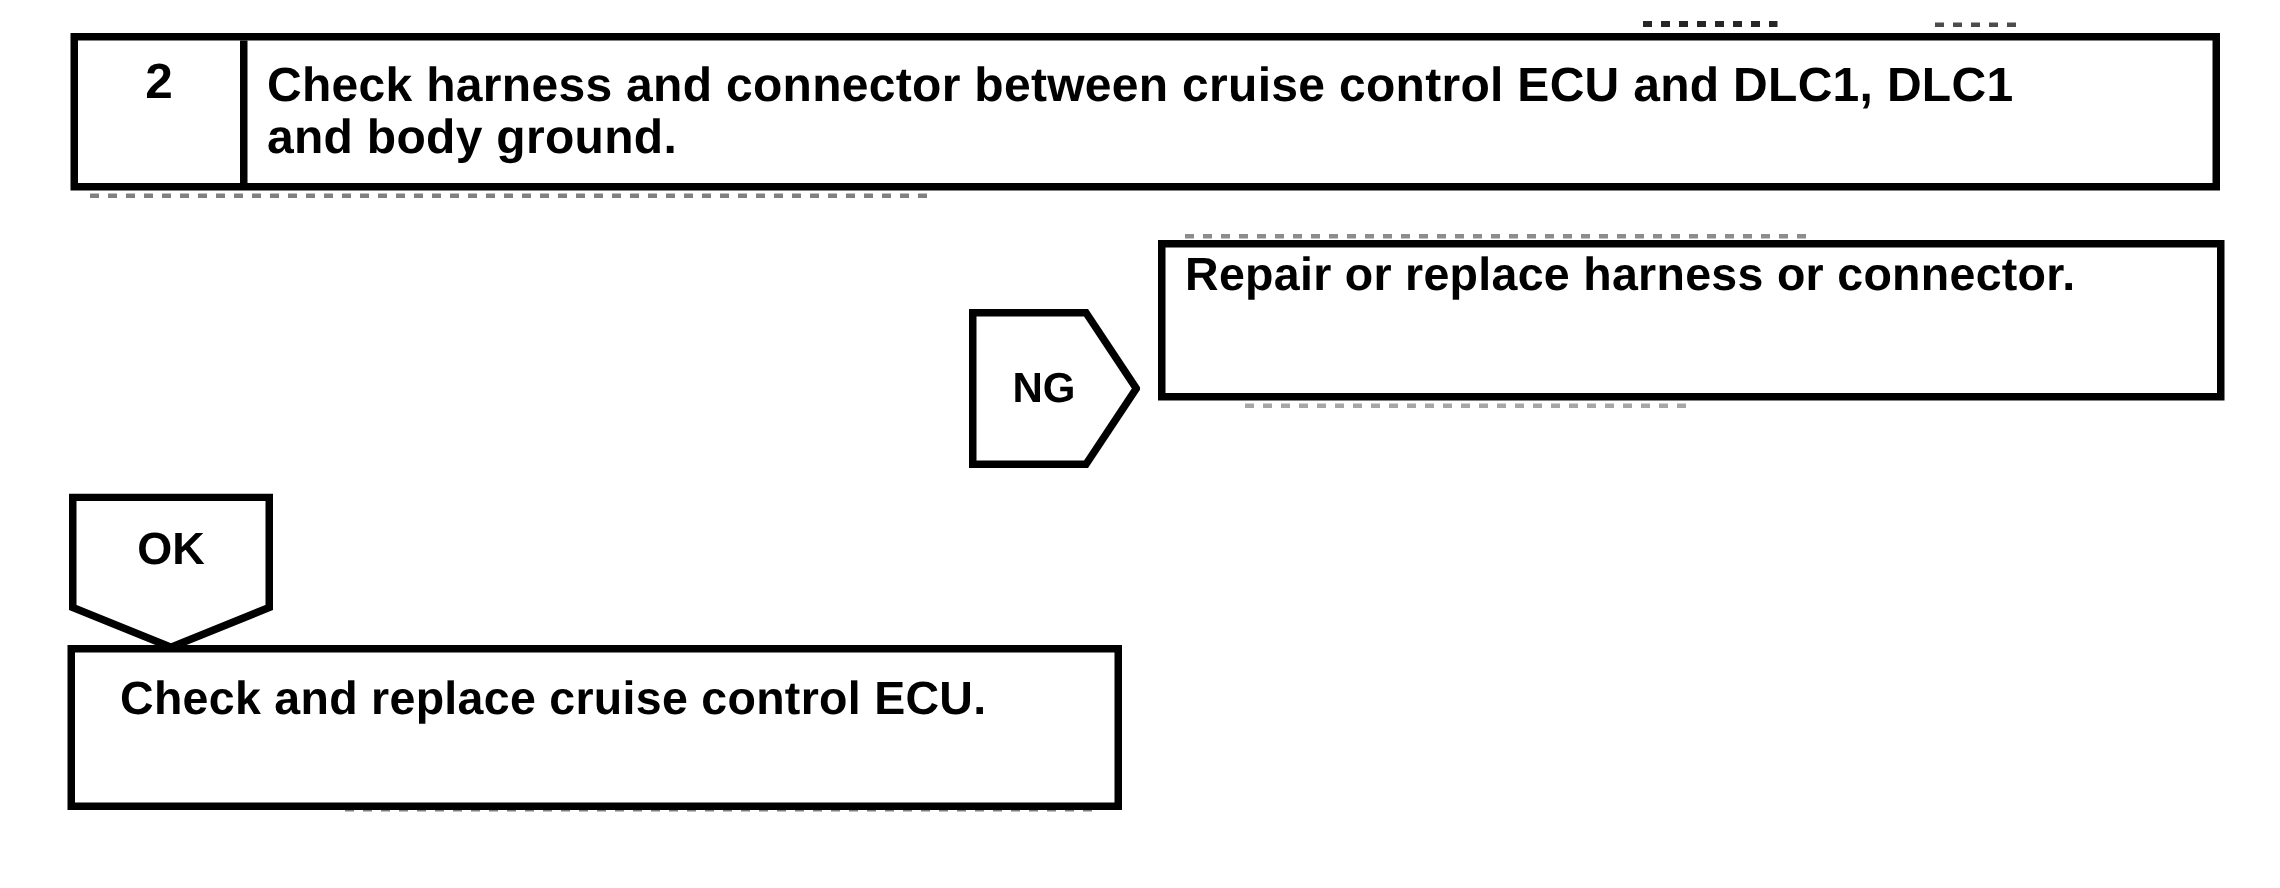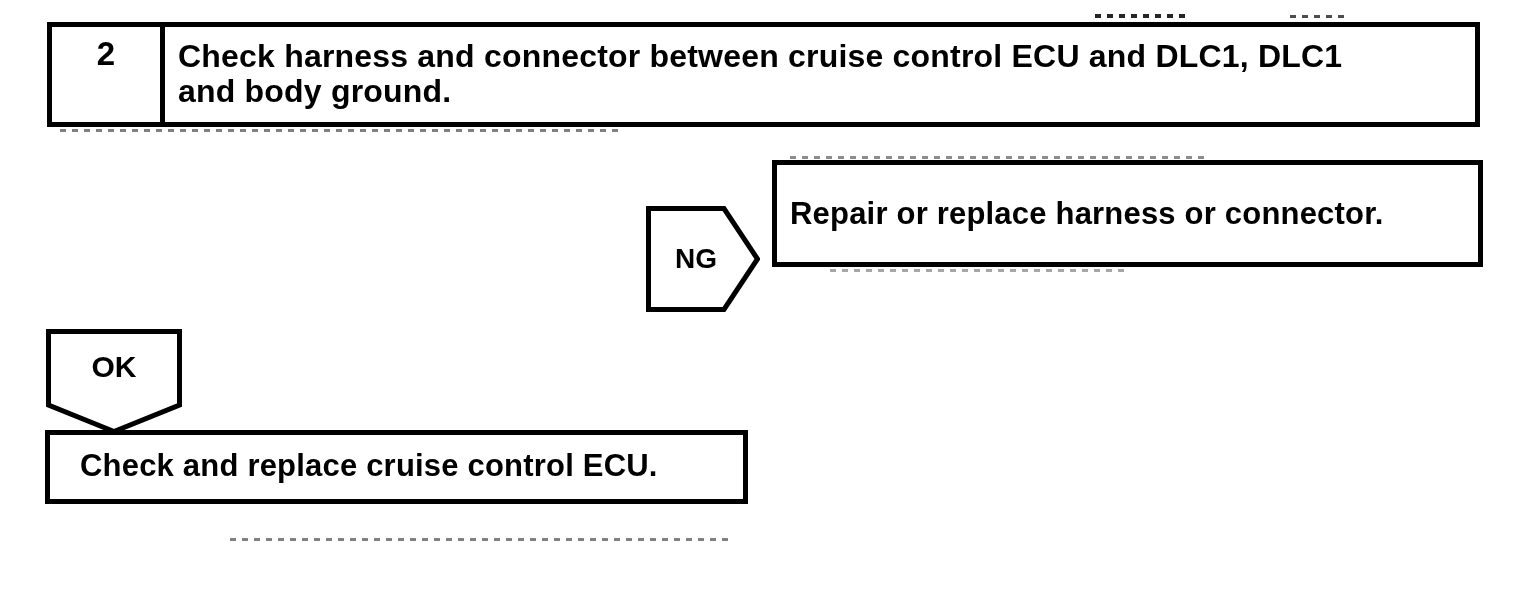--- a/index.html
+++ b/index.html
@@ -33,28 +33,28 @@
   .step-text {
     font-size: 32px;
     line-height: 35px;
     padding: 12px 0 0 13px;
     width: 1220px;
     letter-spacing: 0.2px;
   }
   
   .ng-box {
     left: 772px; top: 160px; width: 711px; height: 107px;
-    display: flex; align-items: center;
+    display: flex; align-items: flex-start;
     padding-left: 13px;
     font-size: 31px;
     letter-spacing: 0.2px;
   }
   
   .ok-box {
-    left: 45px; top: 430px; width: 703px; height: 74px;
+    left: 45px; top: 430px; width: 703px; height: 110px;
     padding: 13px 0 0 30px;
     font-size: 31px;
     letter-spacing: 0.2px;
   }
   
   .connector { position: absolute; margin-top: 44px; }
   .connector svg { display: block; }
   .connector .label {
     position: absolute;
     display: flex; align-items: center; justify-content: center;

